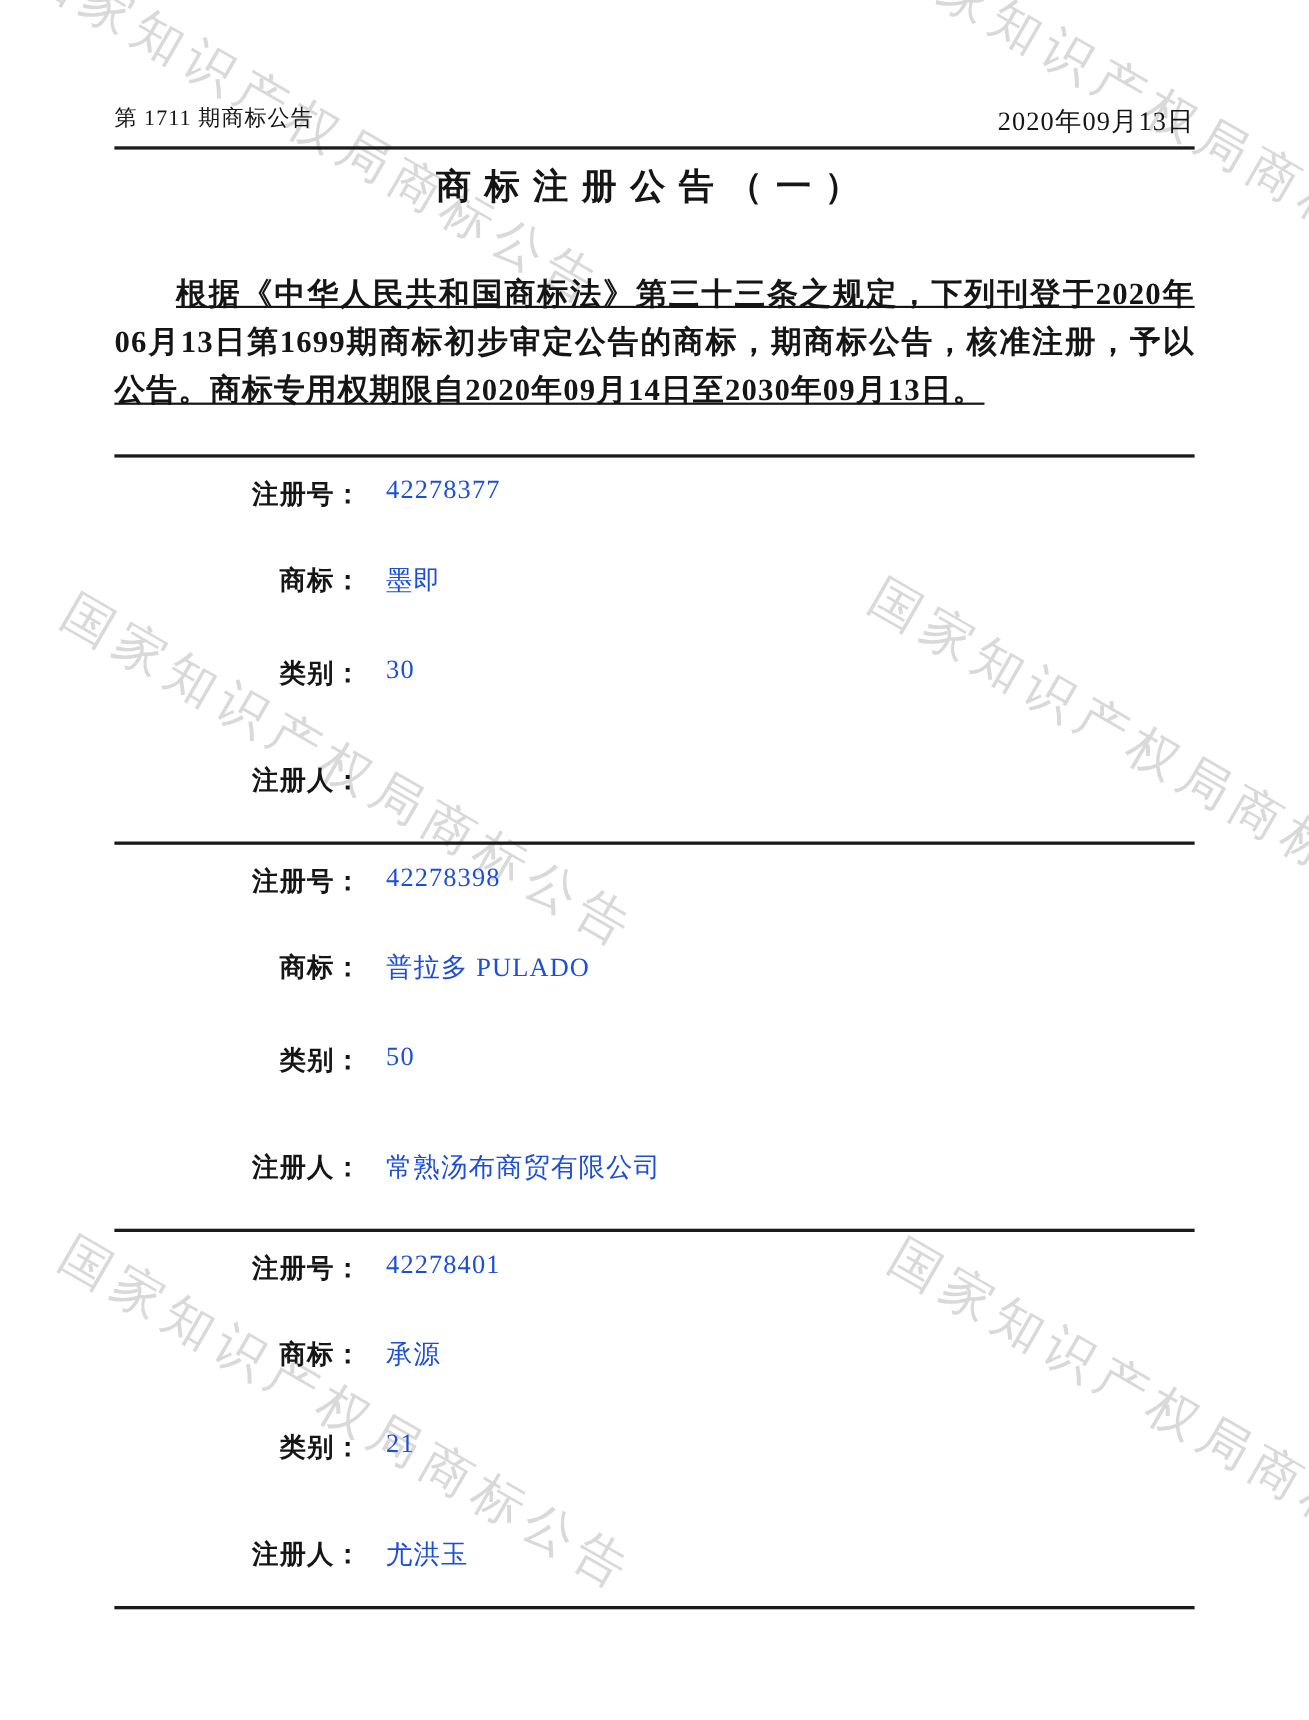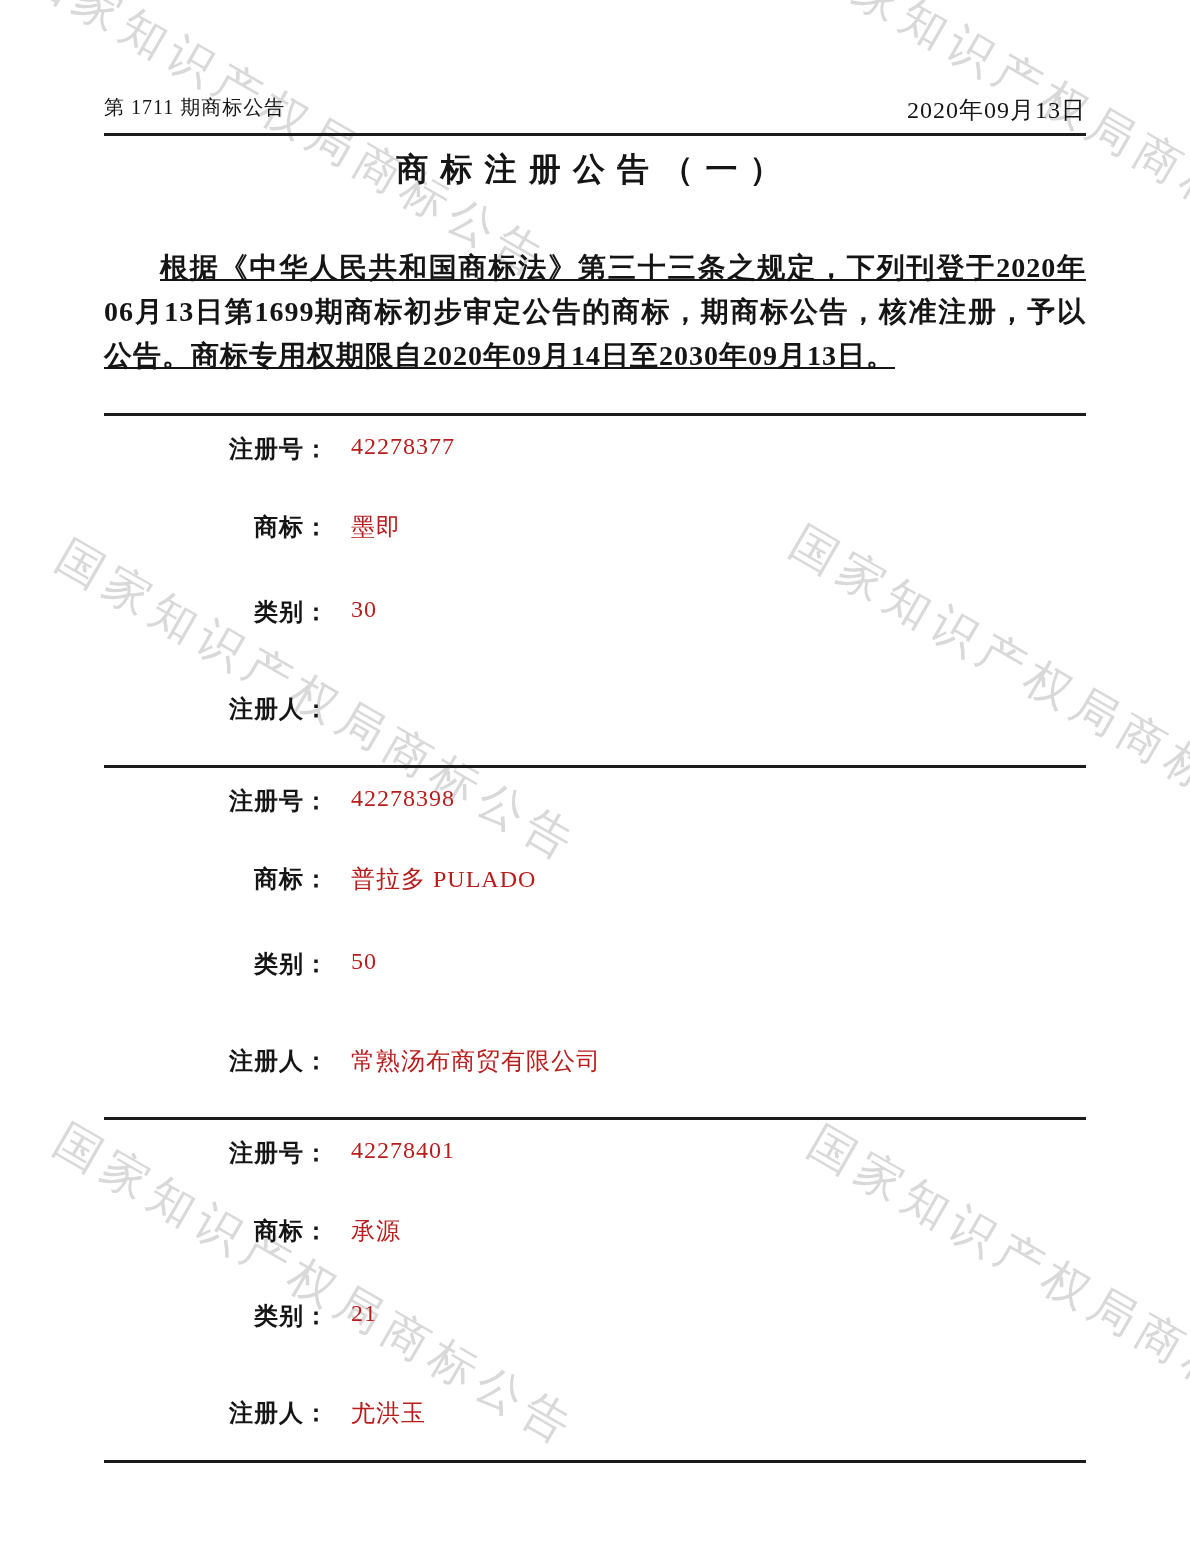--- a/index.html
+++ b/index.html
@@ -80,21 +80,21 @@
   .row4 { top:249px;margin-top:28px; }
   .field-label {
     display:inline-block; width:225px;
     text-align:right;
     font-weight:700;
     letter-spacing:1px;
   }
   .field-value {
     margin-left:22px;
     letter-spacing:1px;
-    color:#b91c1c;
+    color:#1d4ed8;
   }
 </style>
 </head>
 <body>
 
 <div class="page">
 
   <div class="wm wm1" style="color: rgb(217, 217, 217);">国家知识产权局商标公告</div>
   <div class="wm wm2" style="color: rgb(217, 217, 217);">国家知识产权局商标公告</div>
   <div class="wm wm3" style="color: rgb(217, 217, 217);">国家知识产权局商标公告</div>

